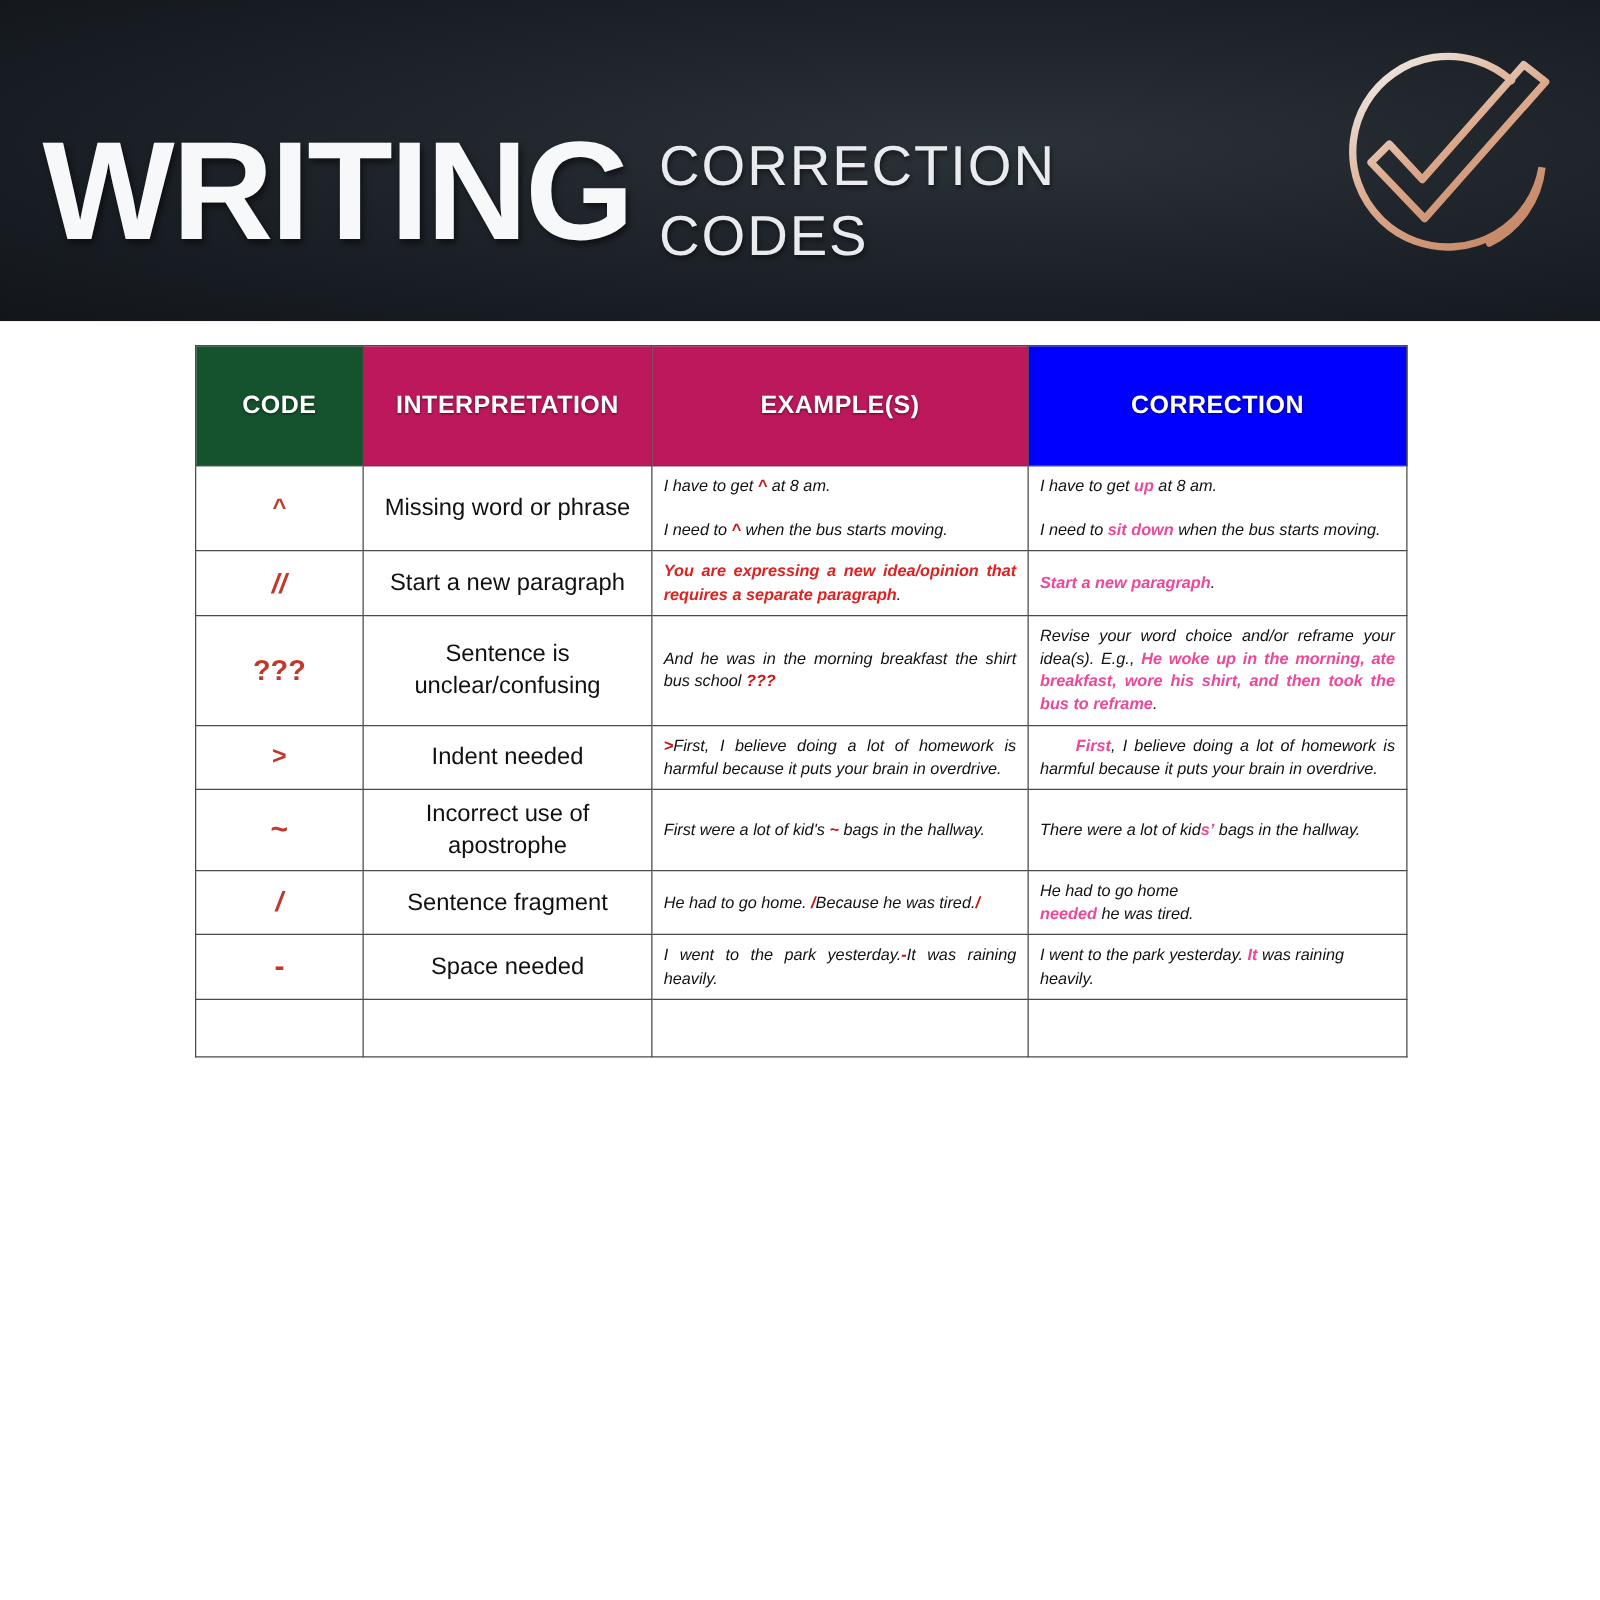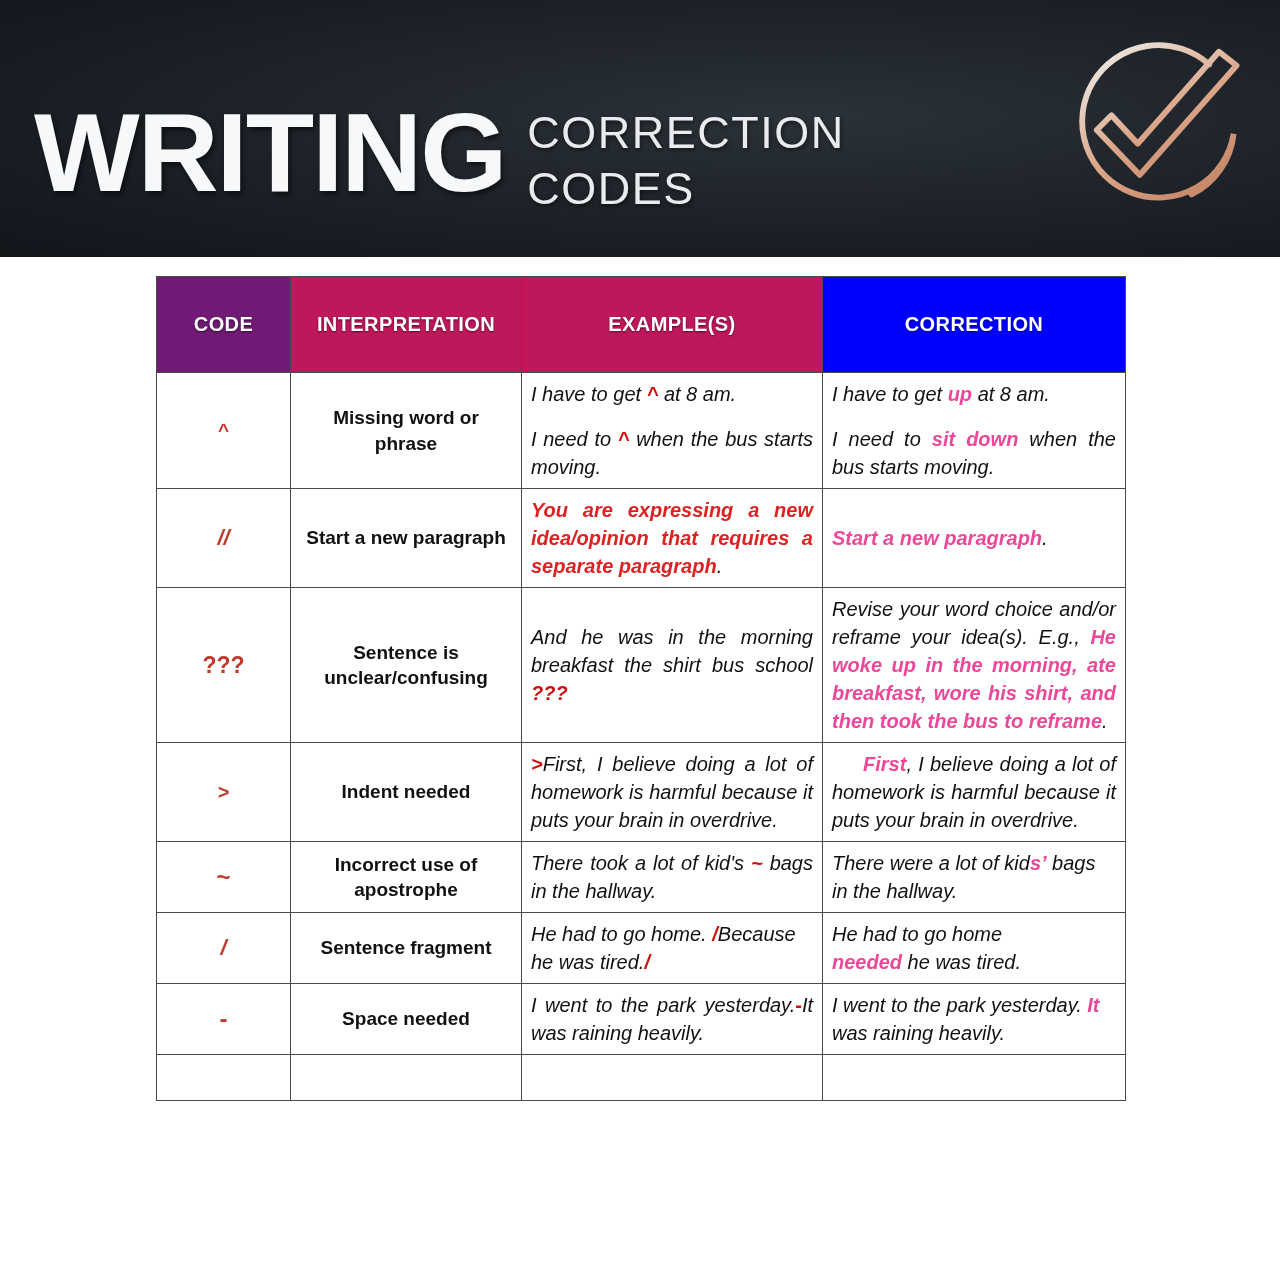--- a/index.html
+++ b/index.html
@@ -89,46 +89,46 @@
     height: 96px;
     color: #ffffff;
     font-size: 20px;
     font-weight: bold;
     letter-spacing: 0.4px;
     text-align: center;
     background: #be185d;
     border-color: #000000;
     text-shadow: 0 1px 2px rgba(0,0,0,0.6);
   }
-  thead th.h-code { background: #701a75; }
+  thead th.h-code { background: #14532d; }
   thead th.h-corr { background: #0000ff; }
 
   td.code-cell {
     text-align: center;
     color: #c0392b;
     font-weight: bold;
     font-style: italic;
     font-size: 22px;
   }
   td.code-cell.sym-caret   { font-style: normal; font-size: 19px; }
   td.code-cell.sym-q       { font-style: normal; font-size: 23px; }
   td.code-cell.sym-gt      { font-style: normal; font-size: 20px; }
   td.code-cell.sym-tilde   { font-style: normal; font-size: 24px; }
   td.code-cell.sym-dot     { font-style: normal; font-size: 24px; }
 
   td.interp-cell {
     text-align: center;
-    font-weight: bold;
+    font-weight: normal;
     font-size: 19px;
     color: #111111;
     line-height: 1.32;
   }
   td.ex-cell, td.corr-cell {
     font-style: italic;
-    font-size: 20px;
+    font-size: 13px;
     line-height: 1.4;
     color: #111111;
   }
   td.ex-cell p, td.corr-cell p { margin: 0; }
   td.ex-cell p + p, td.corr-cell p + p { margin-top: 17px; }
 
   .just { text-align: justify; text-align-last: left; }
 
   .red   { color: #cc1111; font-weight: bold; }
   .redtx { color: #dd2222; font-weight: bold; }
@@ -224,21 +224,21 @@
       </td>
       <td class="corr-cell">
         <p class="just">&nbsp;&nbsp;&nbsp;&nbsp;&nbsp;<span class="blue">First</span><span>, I believe doing a lot of homework is harmful because it puts your brain in overdrive.</span></p>
       </td>
     </tr>
 
     <tr>
       <td class="code-cell sym-tilde">~</td>
       <td class="interp-cell">Incorrect use of apostrophe</td>
       <td class="ex-cell">
-        <p class="just"><span>There took a lot of kid's </span><span class="red">~</span><span> bags in the hallway.</span></p>
+        <p class="just"><span>First were a lot of kid's </span><span class="red">~</span><span> bags in the hallway.</span></p>
       </td>
       <td class="corr-cell">
         <p><span>There were a lot of kid</span><span class="blue">s’</span><span> bags in the hallway.</span></p>
       </td>
     </tr>
 
     <tr>
       <td class="code-cell">/</td>
       <td class="interp-cell">Sentence fragment</td>
       <td class="ex-cell">

